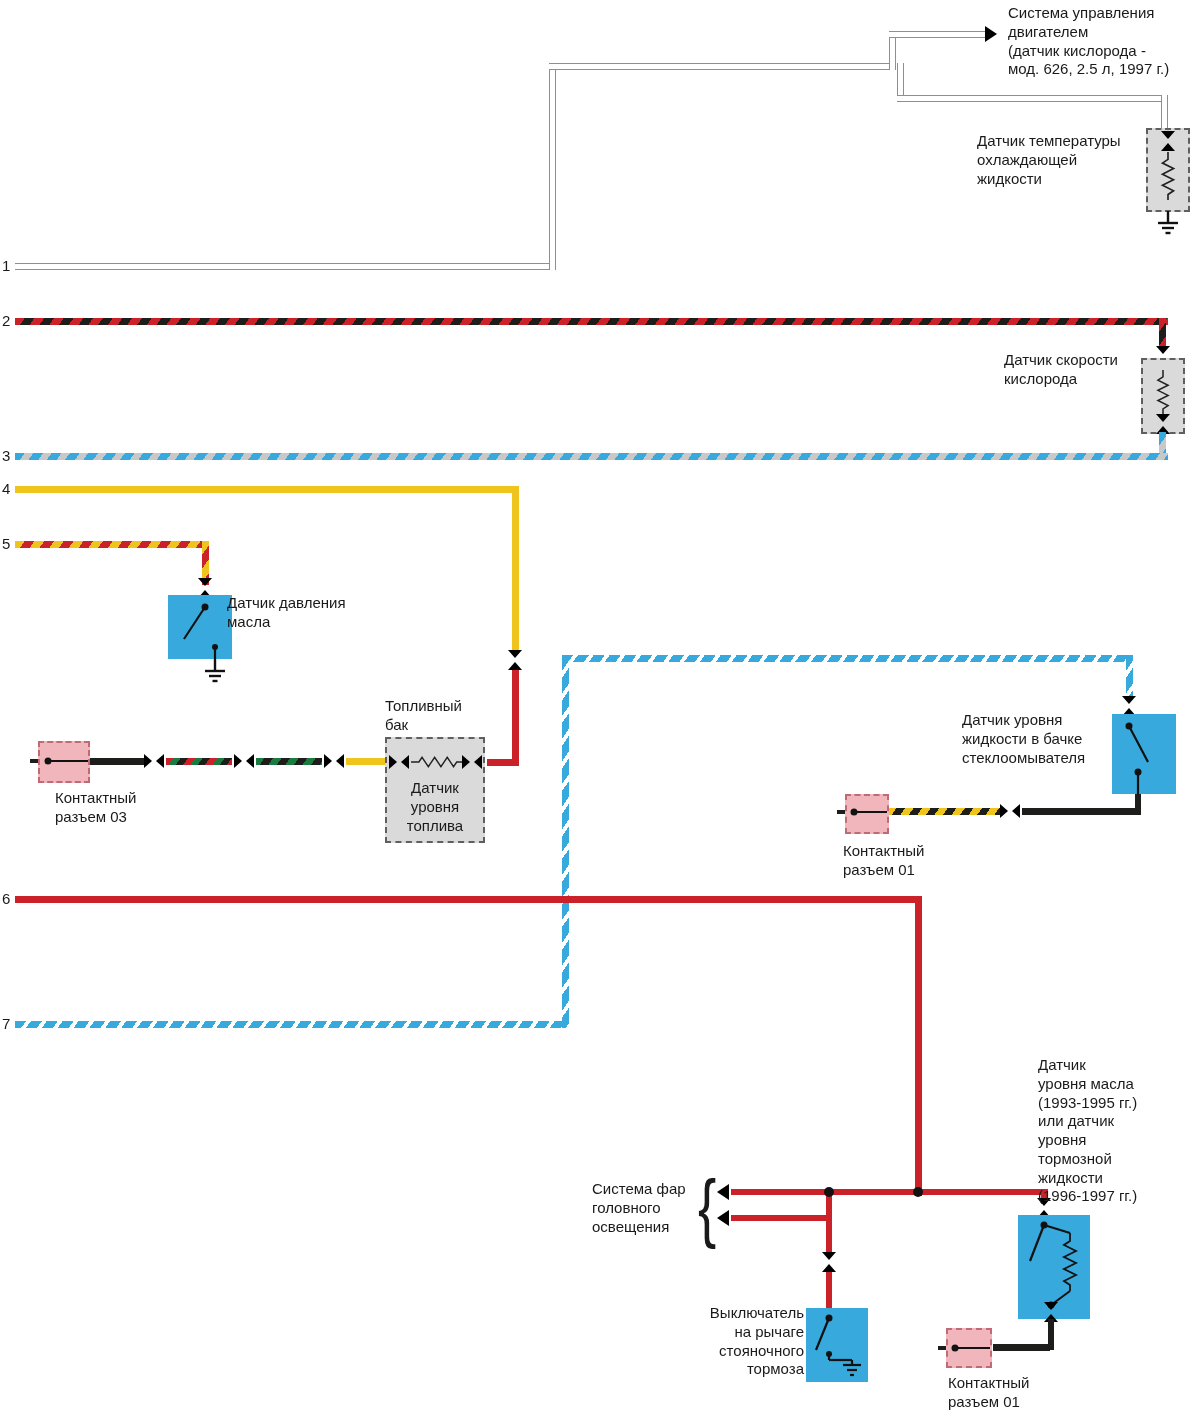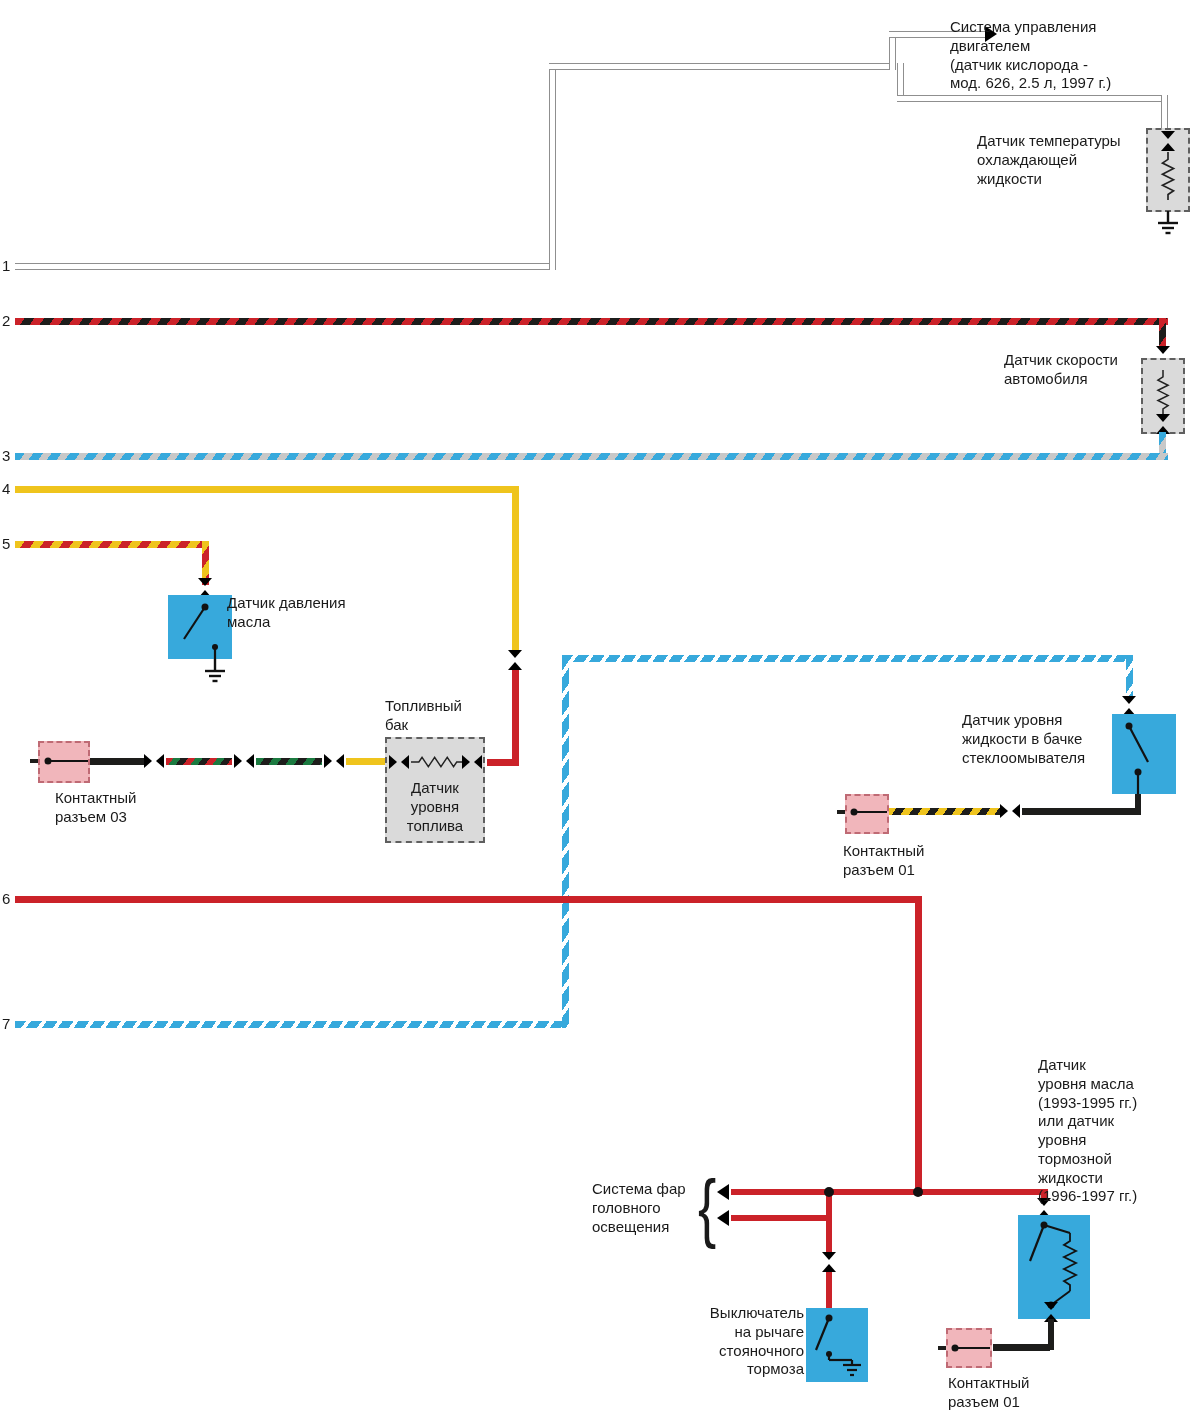--- a/index.html
+++ b/index.html
@@ -85,21 +85,21 @@
     <div class="wire c-white-v" style="left:549px; top:63px;  height:207px;"></div>
     <div class="wire c-white-h" style="left:549px; top:63px;  width:344px;"></div>
     <div class="wire c-white-v" style="left:889px; top:31px;  height:39px;"></div>
     <div class="wire c-white-h" style="left:889px; top:31px;  width:96px;"></div>
     <svg class="icon" style="left:985px; top:26px;" width="12" height="16">
         <use href="#sym-arrow-r"></use>
       </svg>
     <div class="wire c-white-v" style="left:897px; top:63px;  height:39px;"></div>
     <div class="wire c-white-h" style="left:897px; top:95px;  width:271px;"></div>
     <div class="wire c-white-v" style="left:1161px;top:95px;  height:38px;"></div>
-    <div class="lbl" style="left:950px; top:4px; width:190px;margin-top:14px;">Система управления
+    <div class="lbl" style="left:1008px; top:4px; width:190px;">Система управления
 двигателем
 (датчик кислорода -
 мод. 626, 2.5 л, 1997 г.)</div>
 
     <div class="box box-gray" style="left:1146px; top:128px; width:44px; height:84px;"></div>
     <svg class="icon" style="left:1161px; top:131px;" width="14" height="20">
         <use href="#sym-conn-v"></use>
       </svg>
     <svg class="icon" style="left:1160px; top:152px;" width="16" height="48">
         <use href="#sym-res-v"></use>
@@ -121,21 +121,21 @@
     <div class="box box-gray" style="left:1141px; top:358px; width:44px; height:76px;"></div>
     <svg class="icon" style="left:1155px; top:370px;" width="16" height="44">
         <use href="#sym-res-v"></use>
       </svg>
     <svg class="icon" style="left:1156px; top:414px;" width="14" height="20">
         <use href="#sym-conn-v"></use>
       </svg>
     <div class="wire wv c-bluegray" style="left:1159px; top:432px; height:28px;"></div>
     <div class="wire wh c-bluegray" style="left:15px; top:453px; width:1153px;"></div>
     <div class="lbl" style="left:1004px; top:351px; width:160px;">Датчик скорости
-автомобиля</div>
+кислорода</div>
   </div>
 
   <div>
     <div class="wire wh c-bluewhite" style="left:15px; top:1021px; width:554px;"></div>
     <div class="wire wv c-bluewhite" style="left:562px; top:655px; height:373px;"></div>
     <div class="wire wh c-bluewhite" style="left:562px; top:655px; width:571px;"></div>
     <div class="wire wv c-bluewhite" style="left:1126px; top:655px; height:44px;"></div>
     <svg class="icon" style="left:1122px; top:696px;" width="14" height="20">
         <use href="#sym-conn-v"></use>
       </svg>

